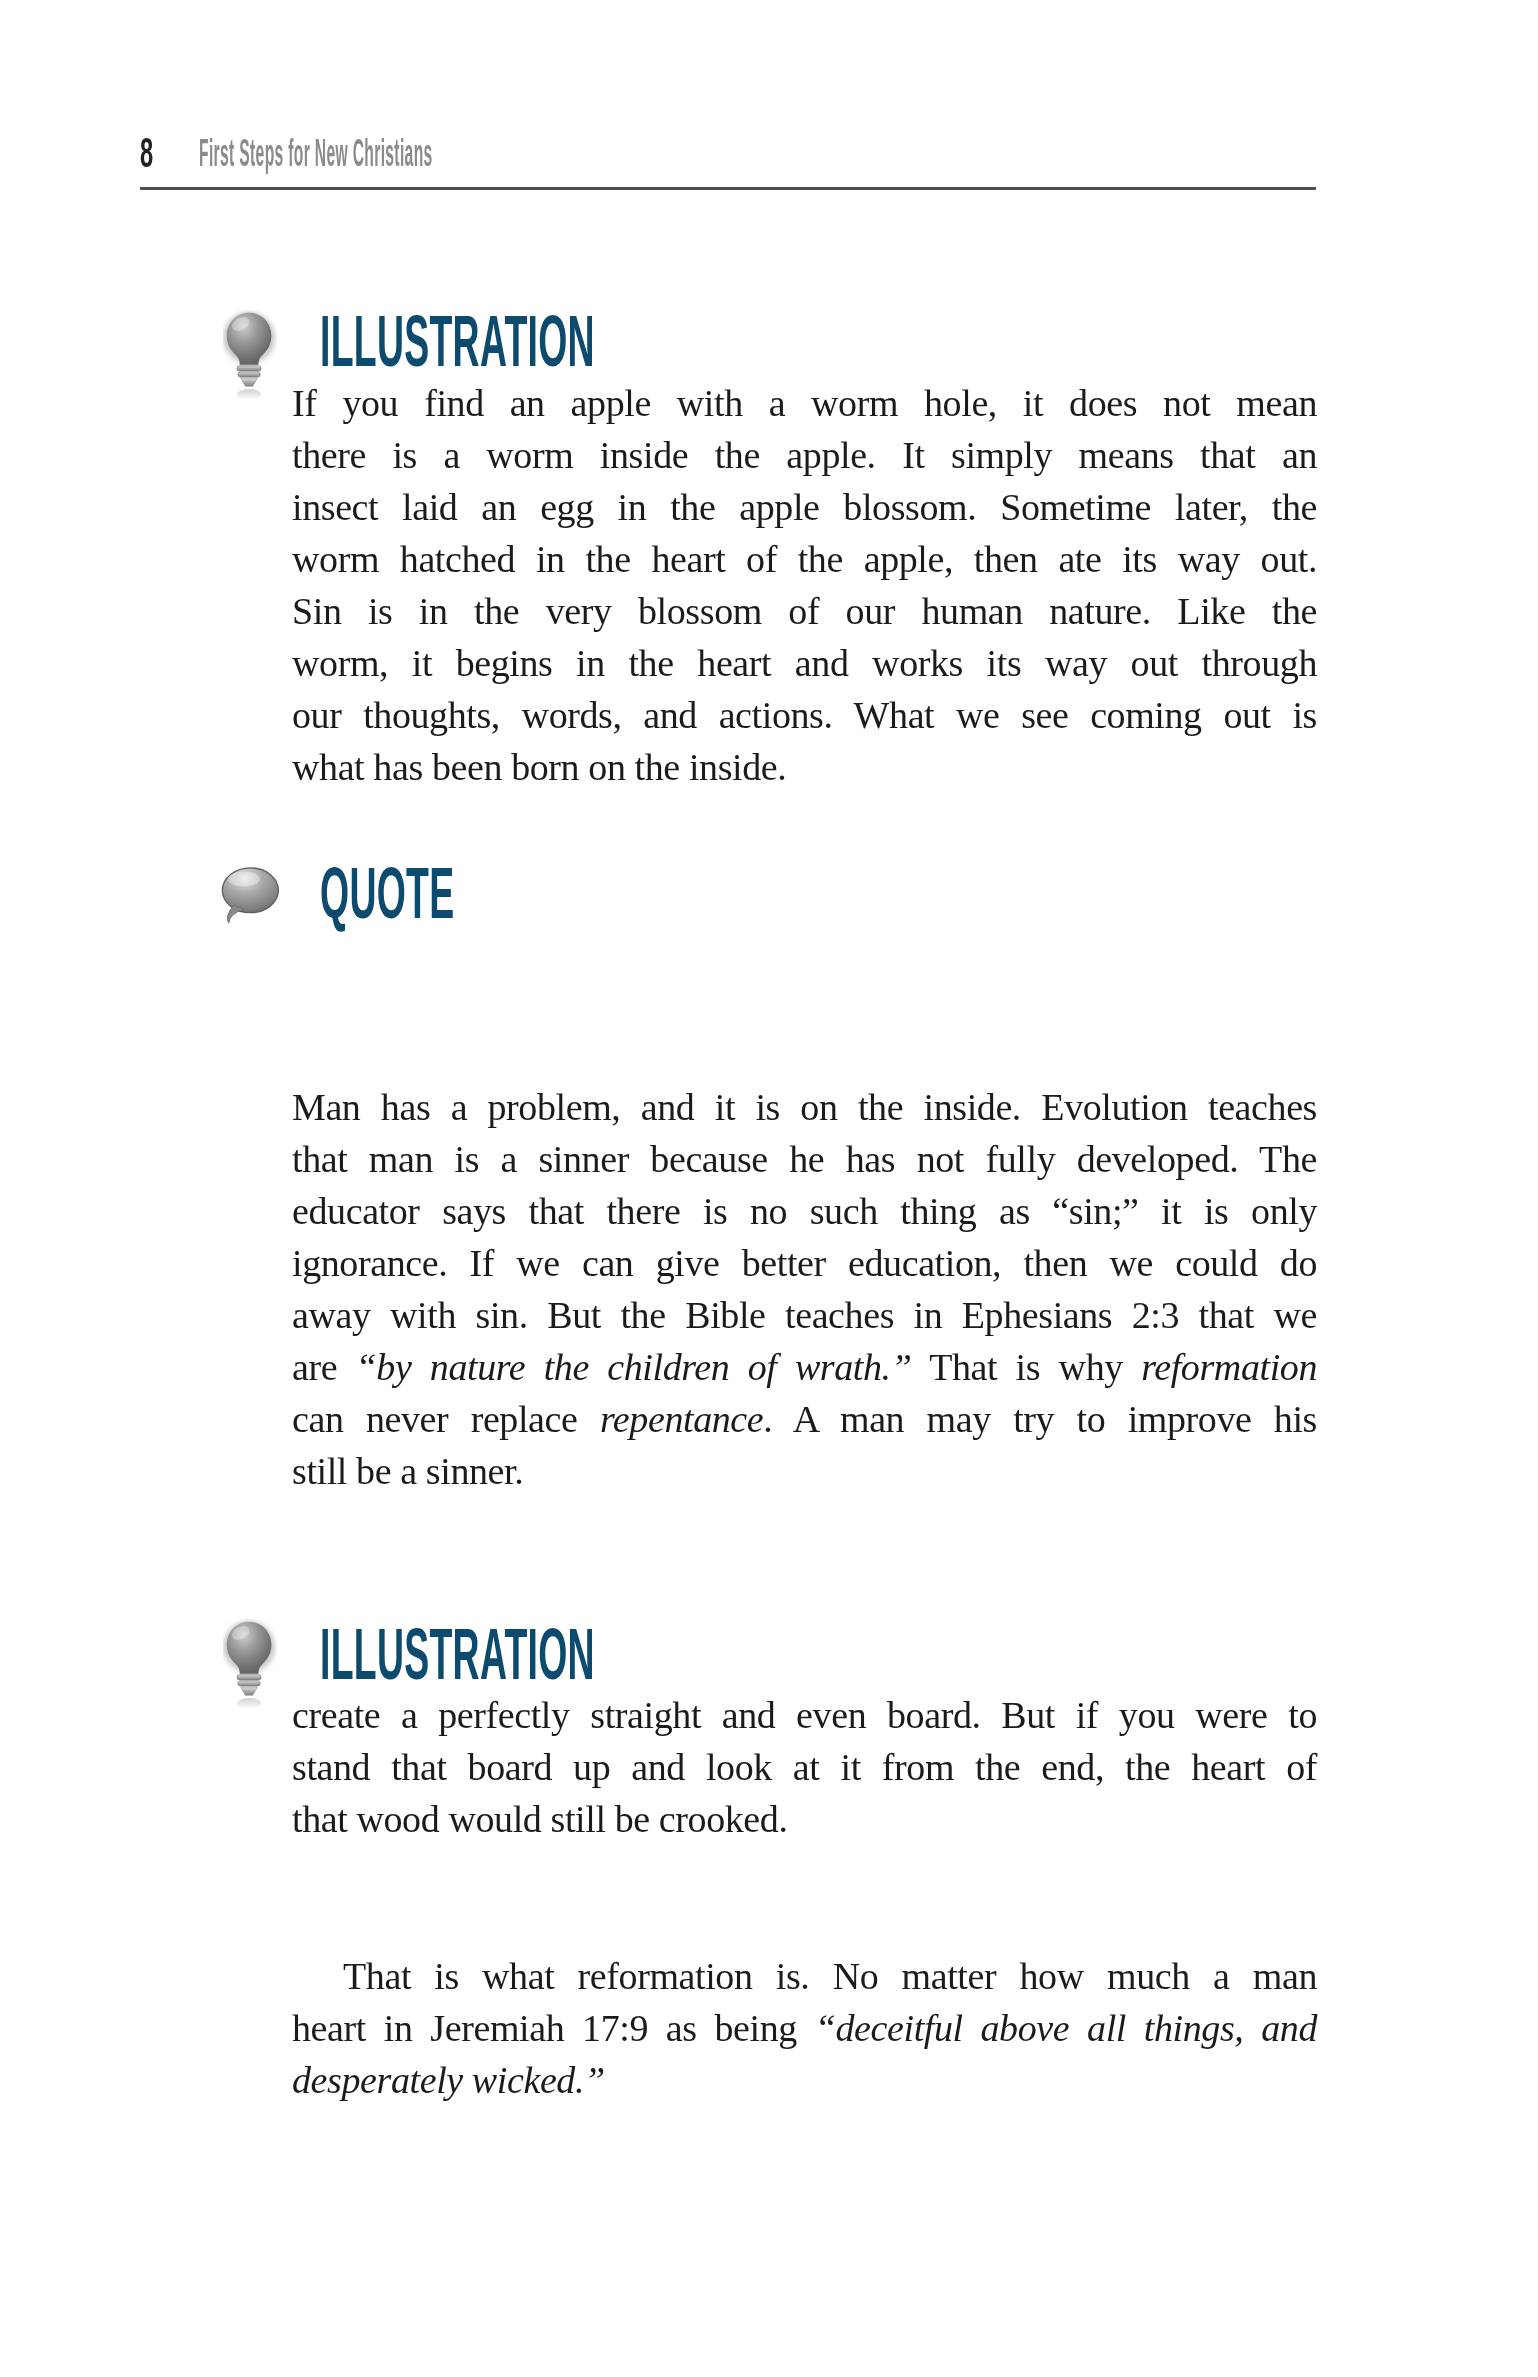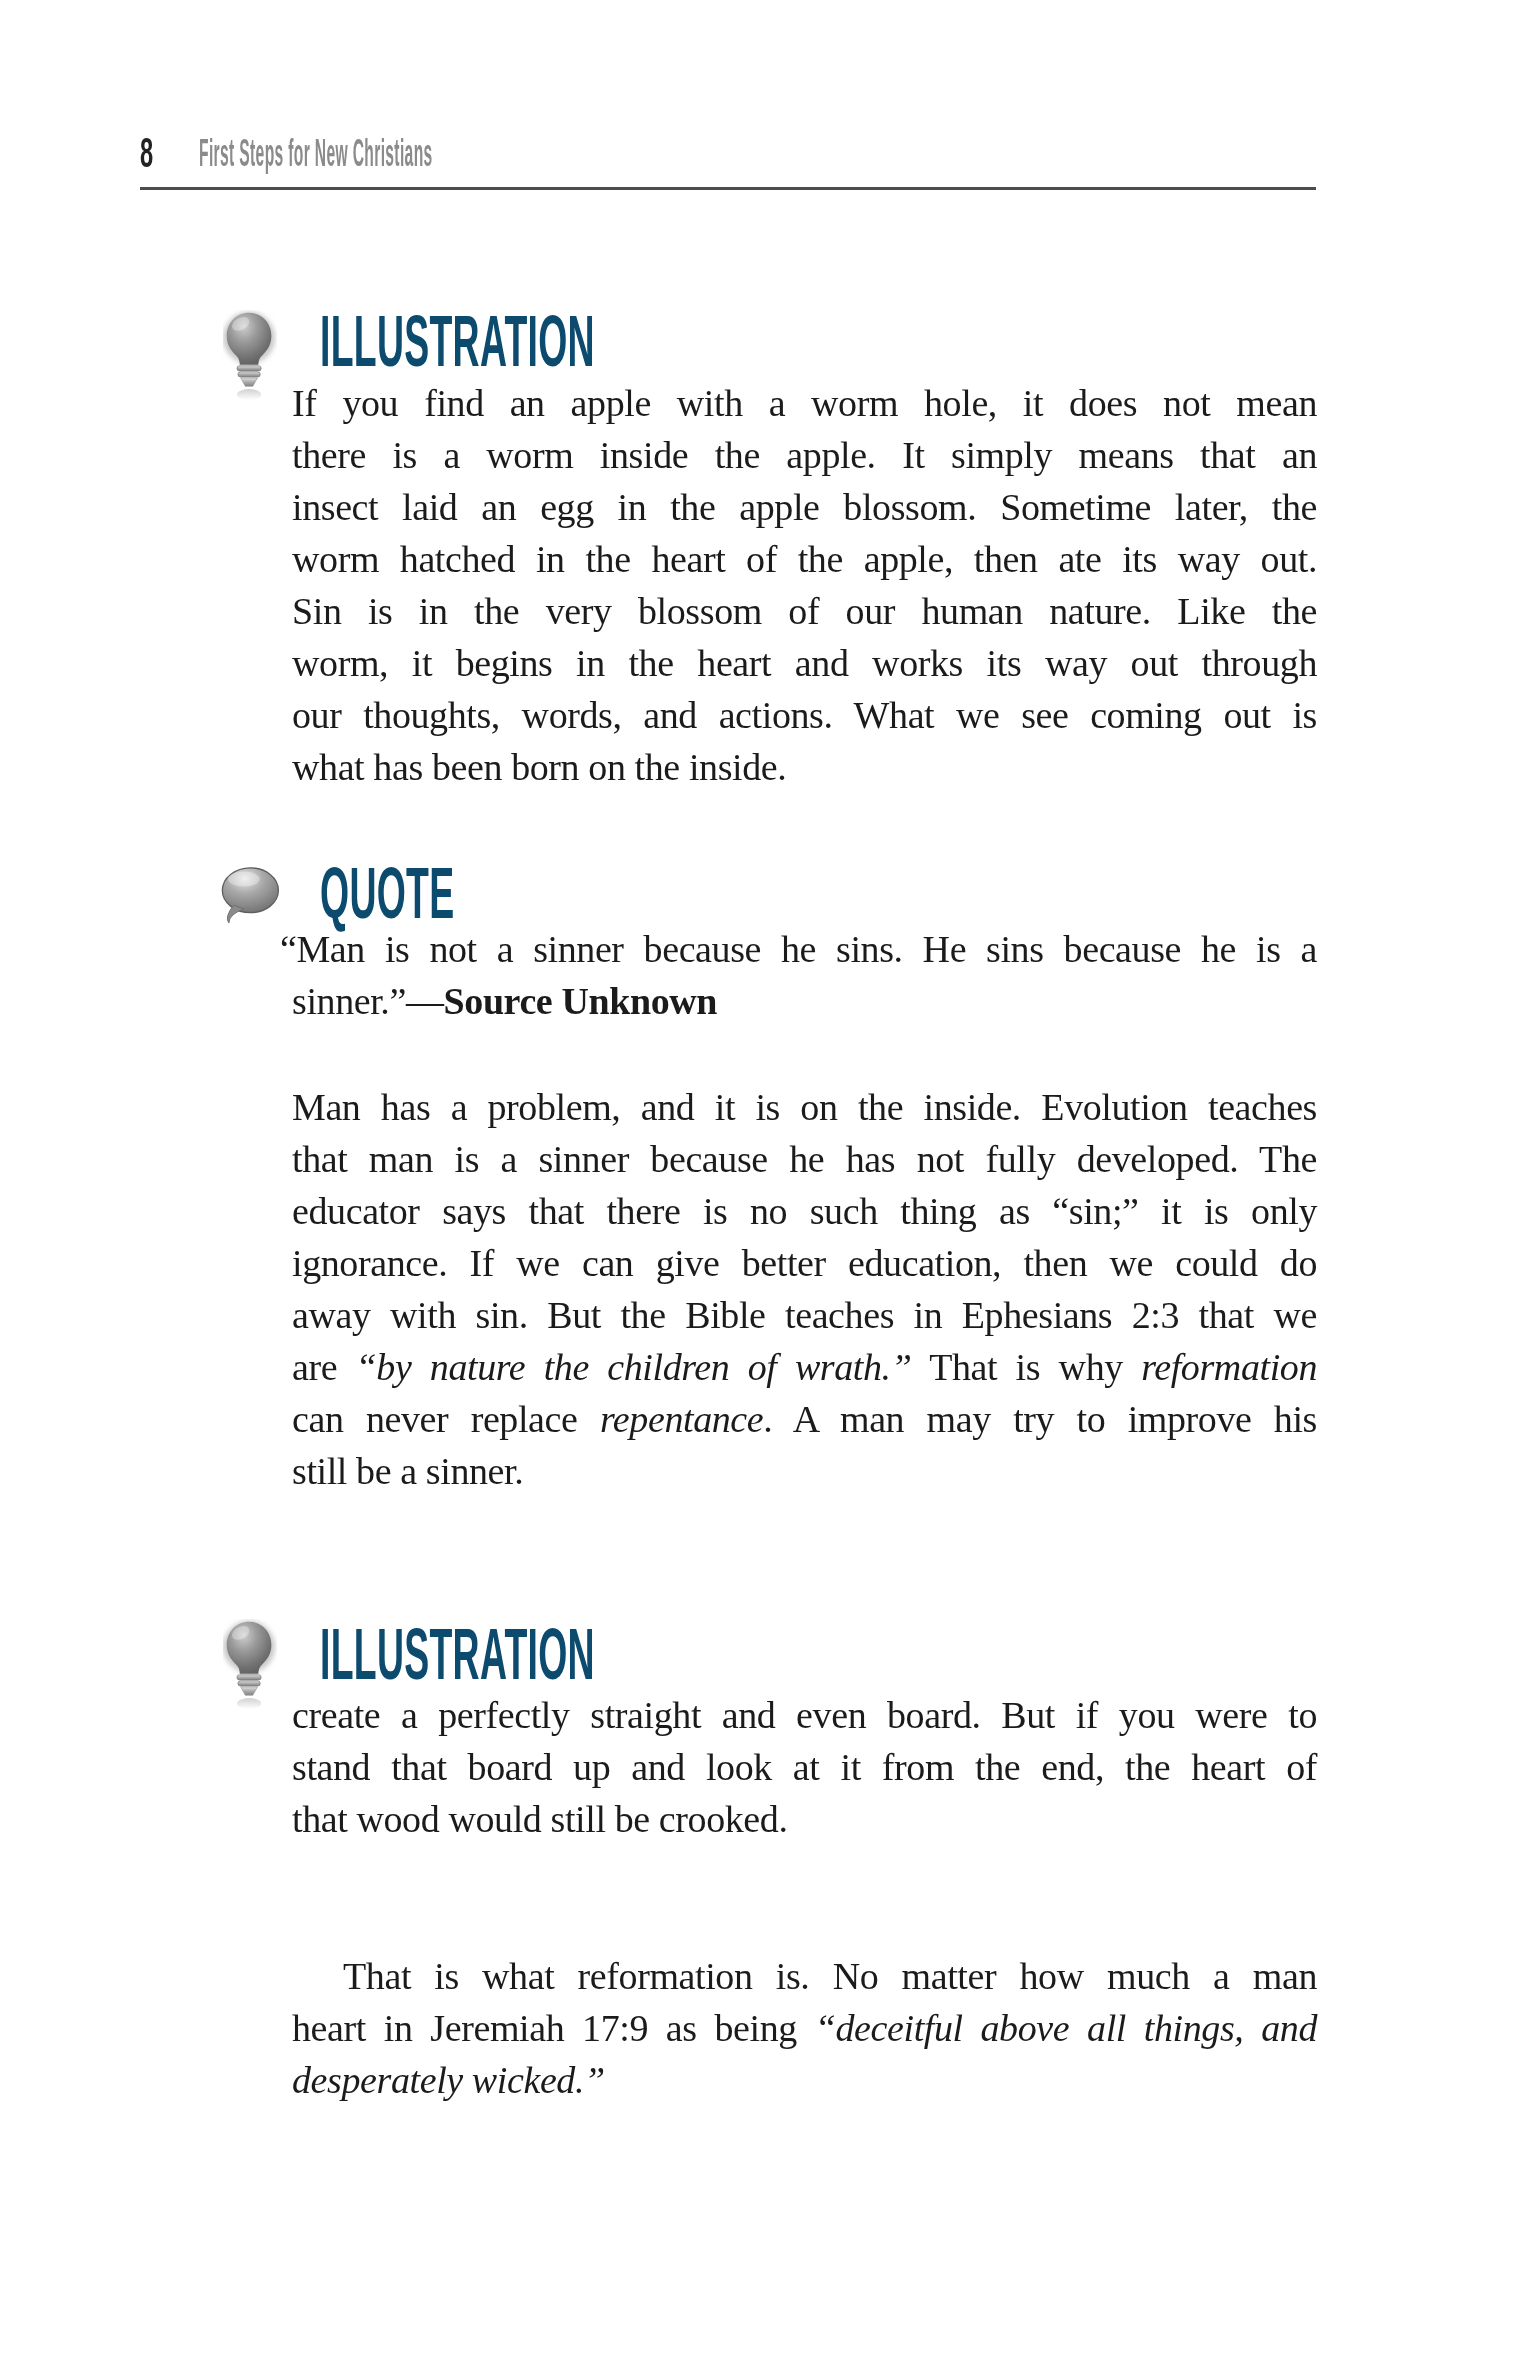--- a/index.html
+++ b/index.html
@@ -105,24 +105,20 @@
           <stop offset="40%" stop-color="#a8a8a8"></stop>
         <stop offset="82%" stop-color="#7d7d7d"></stop>
           <stop offset="100%" stop-color="#6d6d6d"></stop>
       </radialGradient>
     </defs>
     <ellipse cx="40" cy="29" rx="30" ry="24" fill="url(#bubG)" stroke="#5f5f5f" stroke-width="1.4"></ellipse>
     <ellipse cx="33" cy="17" rx="17" ry="8" fill="#ffffff" opacity="0.35"></ellipse>
     <path d="M22 45 Q12 58 17 64 Q17 55 33 49 Z" fill="#8a8a8a" stroke="#6f6f6f" stroke-width="1"></path>
   </svg>
   <div class="sec-heading h-quote"><span class="cond">QUOTE</span></div>
-  <div class="par pq">
-      <div class="line">“Man is not a sinner because he sins. He sins because he is a</div>
-      <div class="line last">sinner.”—<span class="bold">Source Unknown</span></div>
-    </div>
 
   <div class="par p2">
       <div class="line">Man has a problem, and it is on the inside. Evolution teaches</div>
       <div class="line">that man is a sinner because he has not fully developed. The</div>
       <div class="line">educator says that there is no such thing as “sin;” it is only</div>
       <div class="line">ignorance. If we can give better education, then we could do</div>
       <div class="line">away with sin. But the Bible teaches in Ephesians 2:3 that we</div>
       <div class="line">are <span class="em">“by nature the children of wrath.”</span> That is why <span class="em">reformation</span></div>
       <div class="line">can never replace <span class="em">repentance</span>. A man may try to improve his</div>
       <div class="line last">still be a sinner.</div>

